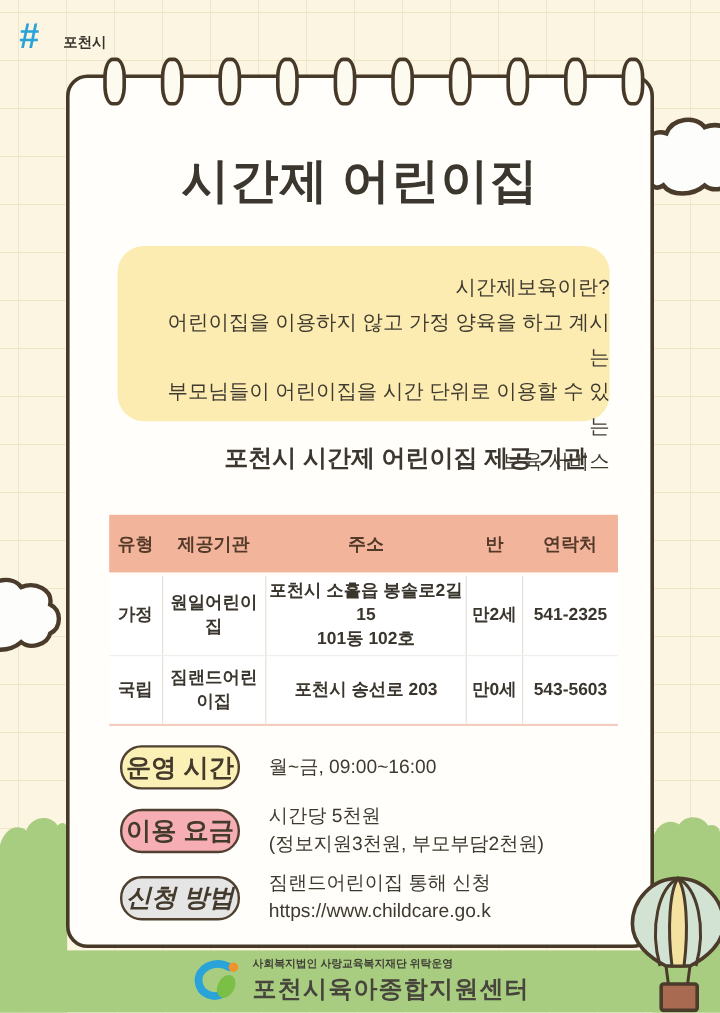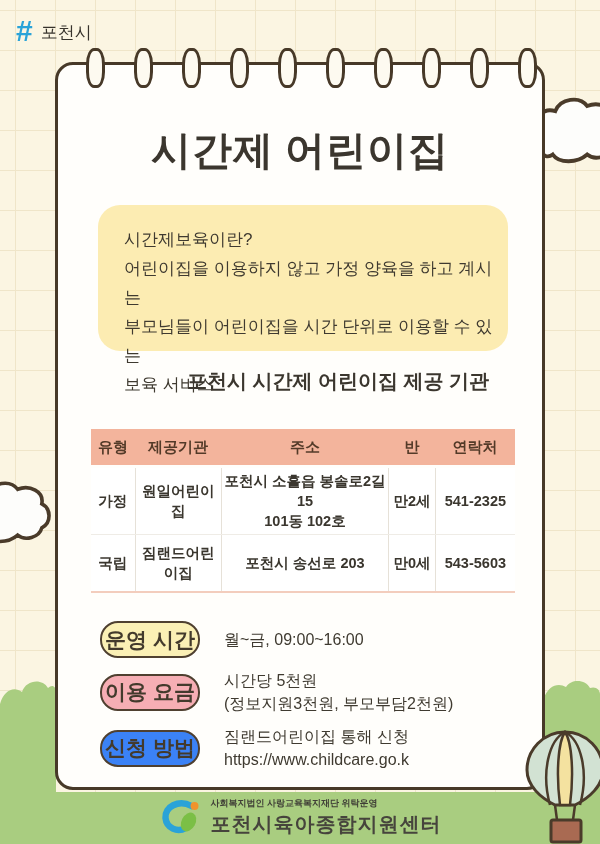--- a/index.html
+++ b/index.html
@@ -7,64 +7,64 @@
   #stage{
     position:relative;width:600px;height:844px;overflow:hidden;
     background-color:#fbf5e2;
     background-image:linear-gradient(#efe5c9 1px,transparent 1px),
                      linear-gradient(90deg,#efe5c9 1px,transparent 1px);
     background-size:40px 40px;background-position:15px 10px;
   }
   
   .city-logo{position:absolute;left:16px;top:16px;display:flex;align-items:flex-end;z-index:2;}
   .city-hash{font-size:30px;font-weight:bold;color:#2aa3d8;line-height:30px;position:relative;}
-  .city-name{font-size:17px;font-weight:400;color:#37332c;margin-left:8px;margin-bottom:2px;}
+  .city-name{font-size:12px;font-weight:700;color:#37332c;margin-left:20px;margin-bottom:2px;}
   
   .cloud{position:absolute;z-index:1;}
   .cloud-tr{left:527px;top:92px;}
   .cloud-l{left:-40px;top:476px;}
   
   #ground{position:absolute;left:0;top:678px;z-index:1;}
   
   .paper{position:absolute;left:55px;top:62px;width:484px;height:722px;background:#fffefb;
          border:3px solid #473928;border-radius:18px;z-index:2;}
   .ring{position:absolute;width:13px;height:34px;top:-17px;background:#fdfaf0;
         border:3px solid #473928;border-radius:8px/16px;}
   
   .poster-title{position:absolute;left:0;top:58px;width:100%;text-align:center;
     font-family:"Liberation Serif",serif;font-size:40px;font-weight:700;color:#3b362e;letter-spacing:1px;}
   
   .info-box{position:absolute;left:40px;top:140px;width:410px;height:146px;background:#fcecb2;
     border-radius:22px;padding:20px 0 0 26px;box-sizing:border-box;}
-  .info-box div{font-size:17px;line-height:29px;color:#3f3a30;font-weight:500;}
+  .info-box div{font-size:17px;line-height:29px;color:#3f3a30;font-weight:500;text-align:right;}
   
   .section-title{position:absolute;left:0;top:303px;width:100%;text-align:center;
     font-size:20px;font-weight:800;color:#3b362e;padding-left:38px;}
   
   .ptable{position:absolute;left:33px;top:364px;width:424px;}
   .t-row{display:flex;}
-  .t-head{background:#f3b49c;height:36px;align-items:center;}
+  .t-head{background:#f3b49c;height:48px;align-items:center;}
   .t-head .t-cell{font-size:15px;font-weight:800;color:#533categories;}
   .t-head .t-cell{color:#533a28;}
   .t-cell{display:flex;flex-direction:column;align-items:center;justify-content:center;
     text-align:center;font-size:14.5px;font-weight:700;color:#3a362e;}
   .c0{width:44px;} .c1{width:86px;} .c2{width:168px;} .c3{width:46px;} .c4{width:80px;}
   .t-body{border-bottom:2px solid #f3cdbd;margin-top:3px;}
   .t-body .t-row{background:#ffffff;}
   .t-body .r0{height:66px;} .t-body .r1{height:56px;}
   .t-body .t-cell{border-right:1px solid #e6e1d8;line-height:20px;}
   .t-body .t-cell:last-child{border-right:none;}
   .t-body .r0{border-bottom:1px solid #efece6;}
   .t-cell div:empty{display:none;}
   
   .detail-row{position:absolute;left:42px;display:flex;align-items:center;}
   .pill{width:96px;height:33px;border:2px solid #4f4030;border-radius:18px;flex:none;
     display:flex;align-items:center;justify-content:center;
     font-size:21px;font-weight:800;color:#433a2c;}
-  .pill-yellow{background:#fbf0b5;} .pill-pink{background:#f6aeb4;} .pill-green{background:#3b82f6;}
+  .pill-yellow{background:#fbf0b5;} .pill-pink{background:#f6aeb4;} .pill-green{background:#e5e5e5;font-style:italic;}
   .detail-text{margin-left:24px;font-size:16px;color:#3f3a30;font-weight:500;line-height:23px;}
   .detail-text div:empty{display:none;}
   .row-hours{top:556px;} .row-fee{top:604px;} .row-apply{top:660px;}
   
   #balloon{position:absolute;left:517px;top:726px;z-index:4;}
   
   .footer-logo{position:absolute;left:50%;top:797px;transform:translateX(-50%);
     display:flex;align-items:flex-start;z-index:5;white-space:nowrap;}
   .footer-text{margin-left:8px;}
   .footer-small{font-size:9px;color:#3f3e36;font-weight:700;margin-bottom:1px;}

